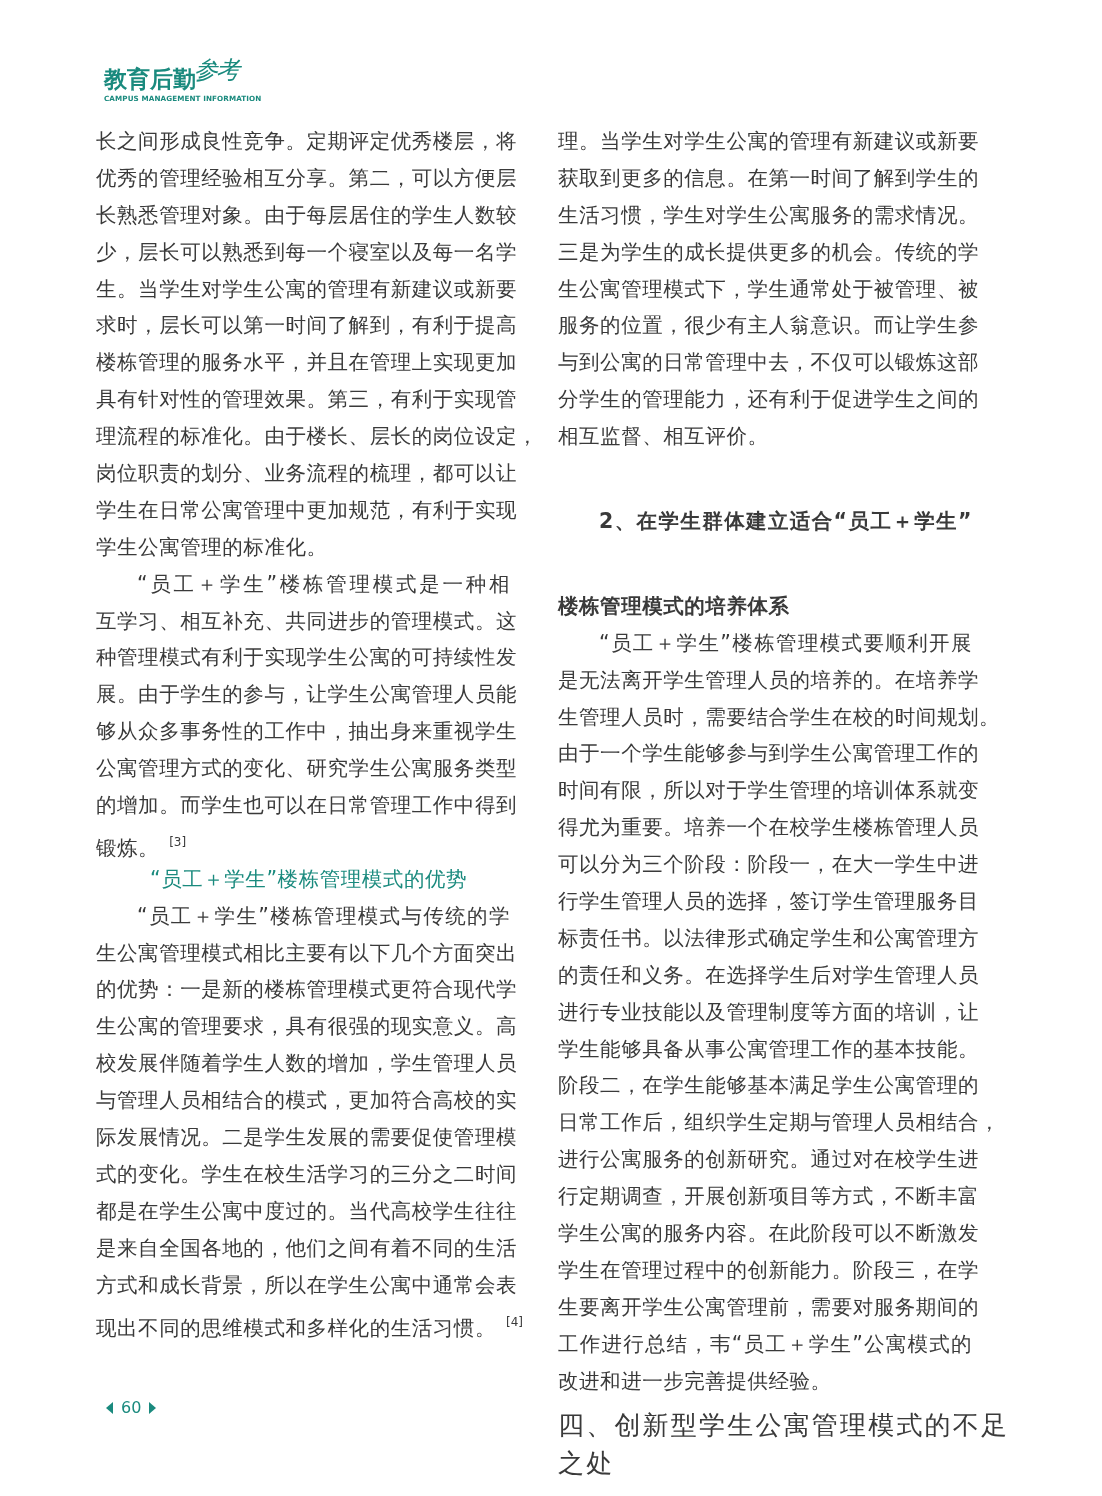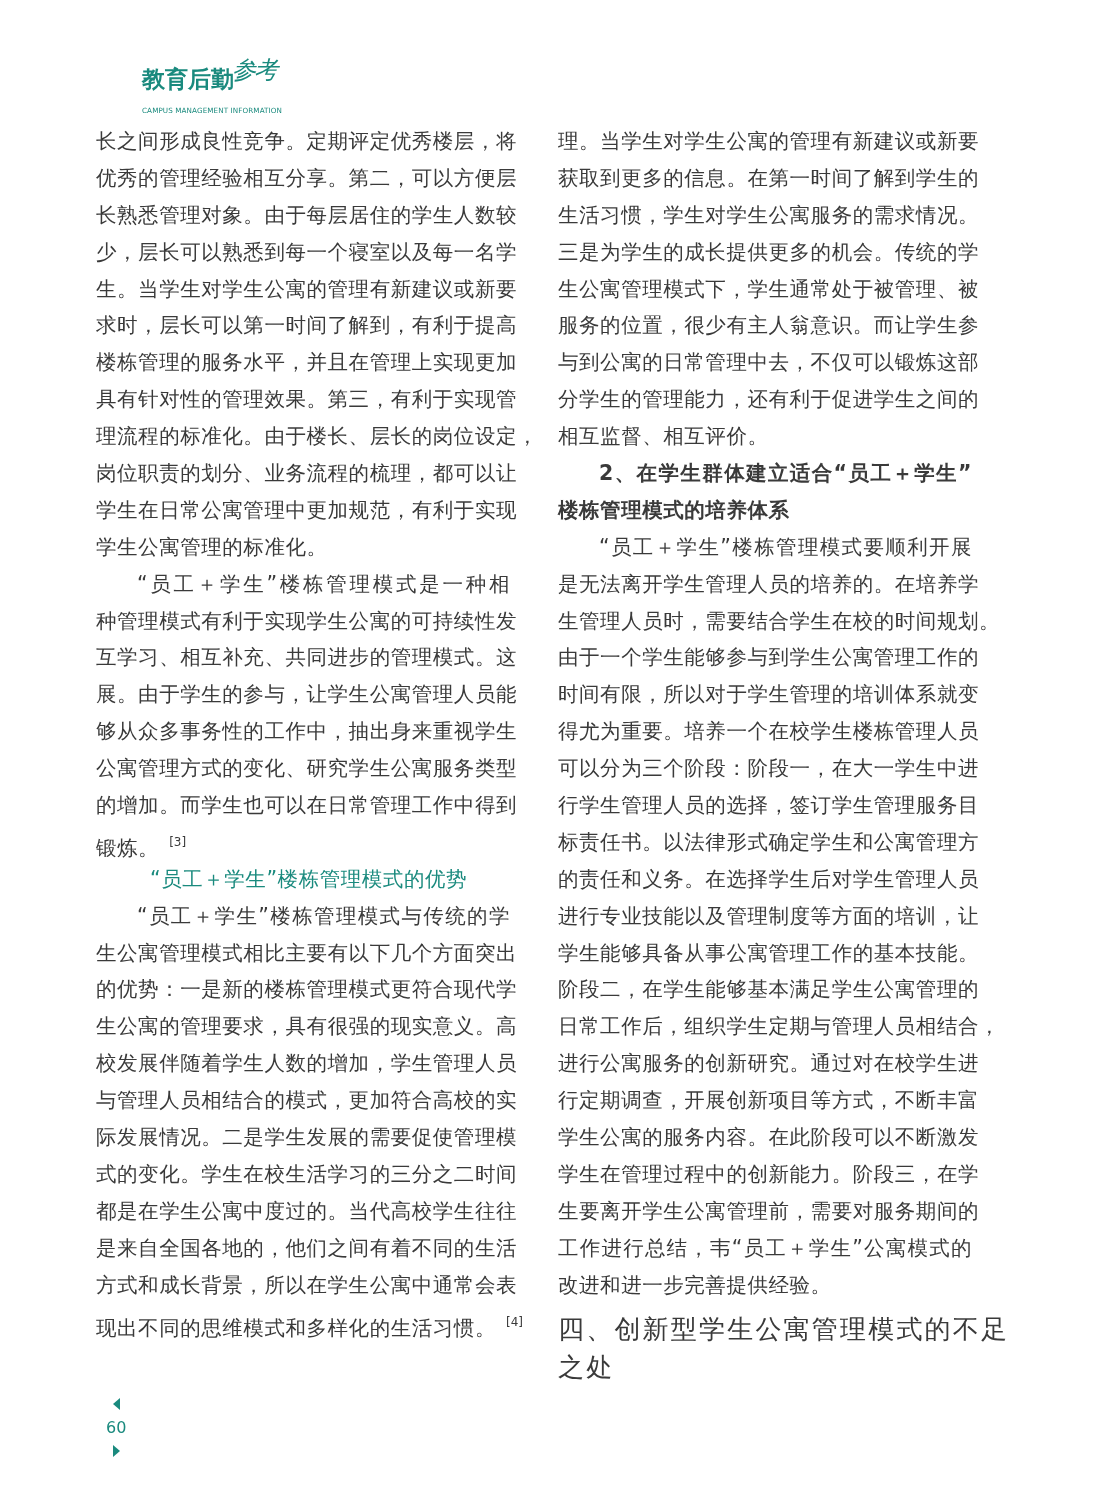--- a/index.html
+++ b/index.html
@@ -1,32 +1,32 @@
 <!DOCTYPE html>
 <html><head>
   <meta charset="utf-8">
   <style>
     html, body { margin: 0; padding: 0; background: #ffffff; }
     body { width: 1102px; height: 1496px; position: relative; overflow: hidden;
       font-family: "DejaVu Sans", "Liberation Sans", sans-serif; color: #3a3a3a; }
-    .logo { position: absolute; left: 104px; top: 60px; width: 160px; height: 50px; margin-left: 38px; }
+    .logo { position: absolute; left: 104px; top: 60px; width: 160px; height: 50px; }
     .logo-cn { position: absolute; left: 0; top: 4px; font-size: 23px; font-weight: bold; color: #1a8a7e; letter-spacing: 0px; white-space: nowrap; }
     .logo-script { position: absolute; left: 90px; top: -6px; font-size: 24px; color: #1a8a7e; font-family: "DejaVu Serif", serif; font-style: italic; white-space: nowrap; letter-spacing: -2px; }
-    .logo-en { position: absolute; left: 0; top: 46px; font-size: 7.2px; font-weight: normal; color: #1a8a7e; white-space: nowrap; letter-spacing: 0.1px; }
+    .logo-en { position: absolute; left: 0; top: 34px; font-size: 7.2px; font-weight: bold; color: #1a8a7e; white-space: nowrap; letter-spacing: 0.1px; }
     .col { position: absolute; top: 123px; width: 414px; }
     .col-left { left: 96px; }
     .col-right { left: 558px; }
     .line { font-size: 20.5px; line-height: 36.9px; height: 36.9px; white-space: nowrap; letter-spacing: 0.55px; }
     .justify { text-align: justify; text-align-last: justify; }
     .indent { padding-left: 41px; }
     .green-heading { color: #1a8a7e; text-align: left; padding-left: 54px; }
-    .subhead { font-weight: bold; color: #3a3a3a; }
+    .subhead { font-weight: bold; color: #3a3a3a; margin-top: 48px; }
     .sup { font-size: 12px; vertical-align: 9px; margin-left: 10px; letter-spacing: 0; }
     .section-title { font-size: 26px; line-height: 38px; color: #3a3a3a; letter-spacing: 2.2px; white-space: nowrap; margin-top: 6px; }
-    .page-num { position: absolute; left: 106px; top: 1398px; font-size: 16px; color: #1a8a7e; display: flex; align-items: center; gap: 8px; flex-direction: column; }
+    .page-num { position: absolute; left: 106px; top: 1398px; font-size: 16px; color: #1a8a7e; display: flex; align-items: center; gap: 8px; }
     .tri-left { width: 0; height: 0; border-top: 6px solid transparent; border-bottom: 6px solid transparent; border-right: 7px solid #1a8a7e; }
     .tri-right { width: 0; height: 0; border-top: 6px solid transparent; border-bottom: 6px solid transparent; border-left: 7px solid #1a8a7e; }
   </style>
 </head>
 <body>
 
 <div class="logo">
   <span class="logo-cn">教育后勤</span>
   <span class="logo-script">参考</span>
   <span class="logo-en">CAMPUS MANAGEMENT INFORMATION</span>
@@ -40,22 +40,22 @@
   <div class="line justify">生。当学生对学生公寓的管理有新建议或新要</div>
   <div class="line justify">求时，层长可以第一时间了解到，有利于提高</div>
   <div class="line justify">楼栋管理的服务水平，并且在管理上实现更加</div>
   <div class="line justify">具有针对性的管理效果。第三，有利于实现管</div>
   <div class="line justify">理流程的标准化。由于楼长、层长的岗位设定，</div>
   <div class="line justify">岗位职责的划分、业务流程的梳理，都可以让</div>
   <div class="line justify">学生在日常公寓管理中更加规范，有利于实现</div>
   <div class="line">学生公寓管理的标准化。</div>
 
   <div class="line justify indent">“员工＋学生”楼栋管理模式是一种相</div>
+  <div class="line justify">互学习、相互补充、共同进步的管理模式。这</div>
   <div class="line justify">种管理模式有利于实现学生公寓的可持续性发</div>
-  <div class="line justify">互学习、相互补充、共同进步的管理模式。这</div>
   <div class="line justify">展。由于学生的参与，让学生公寓管理人员能</div>
   <div class="line justify">够从众多事务性的工作中，抽出身来重视学生</div>
   <div class="line justify">公寓管理方式的变化、研究学生公寓服务类型</div>
   <div class="line justify">的增加。而学生也可以在日常管理工作中得到</div>
   <div class="line">
     <span>锻炼。</span><span class="sup">[3]</span>
   </div>
 
   <div class="line green-heading">“员工＋学生”楼栋管理模式的优势</div>
 

